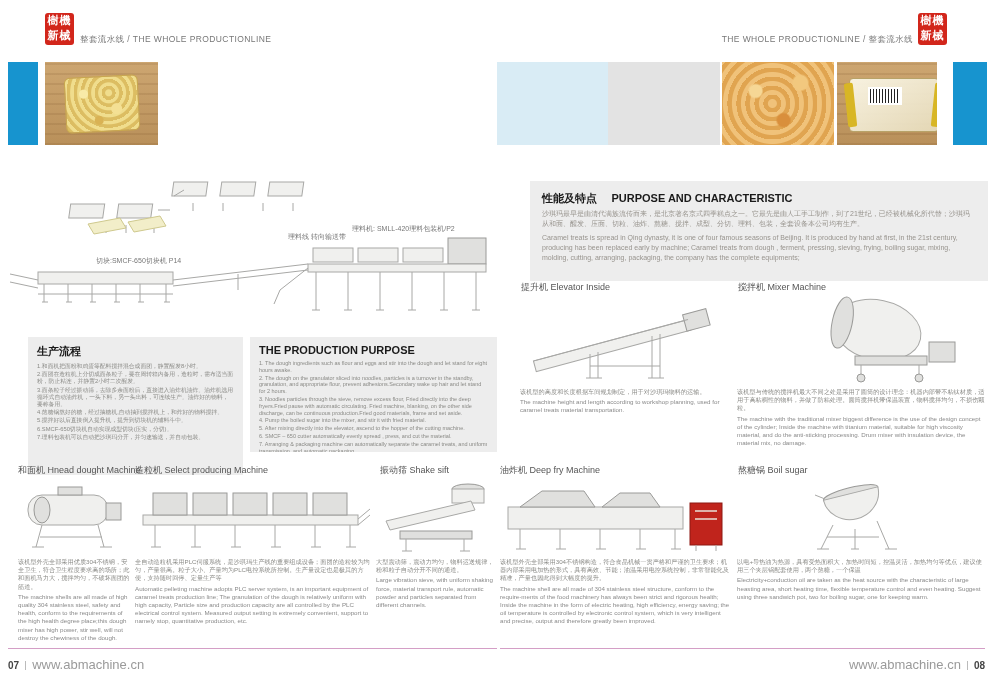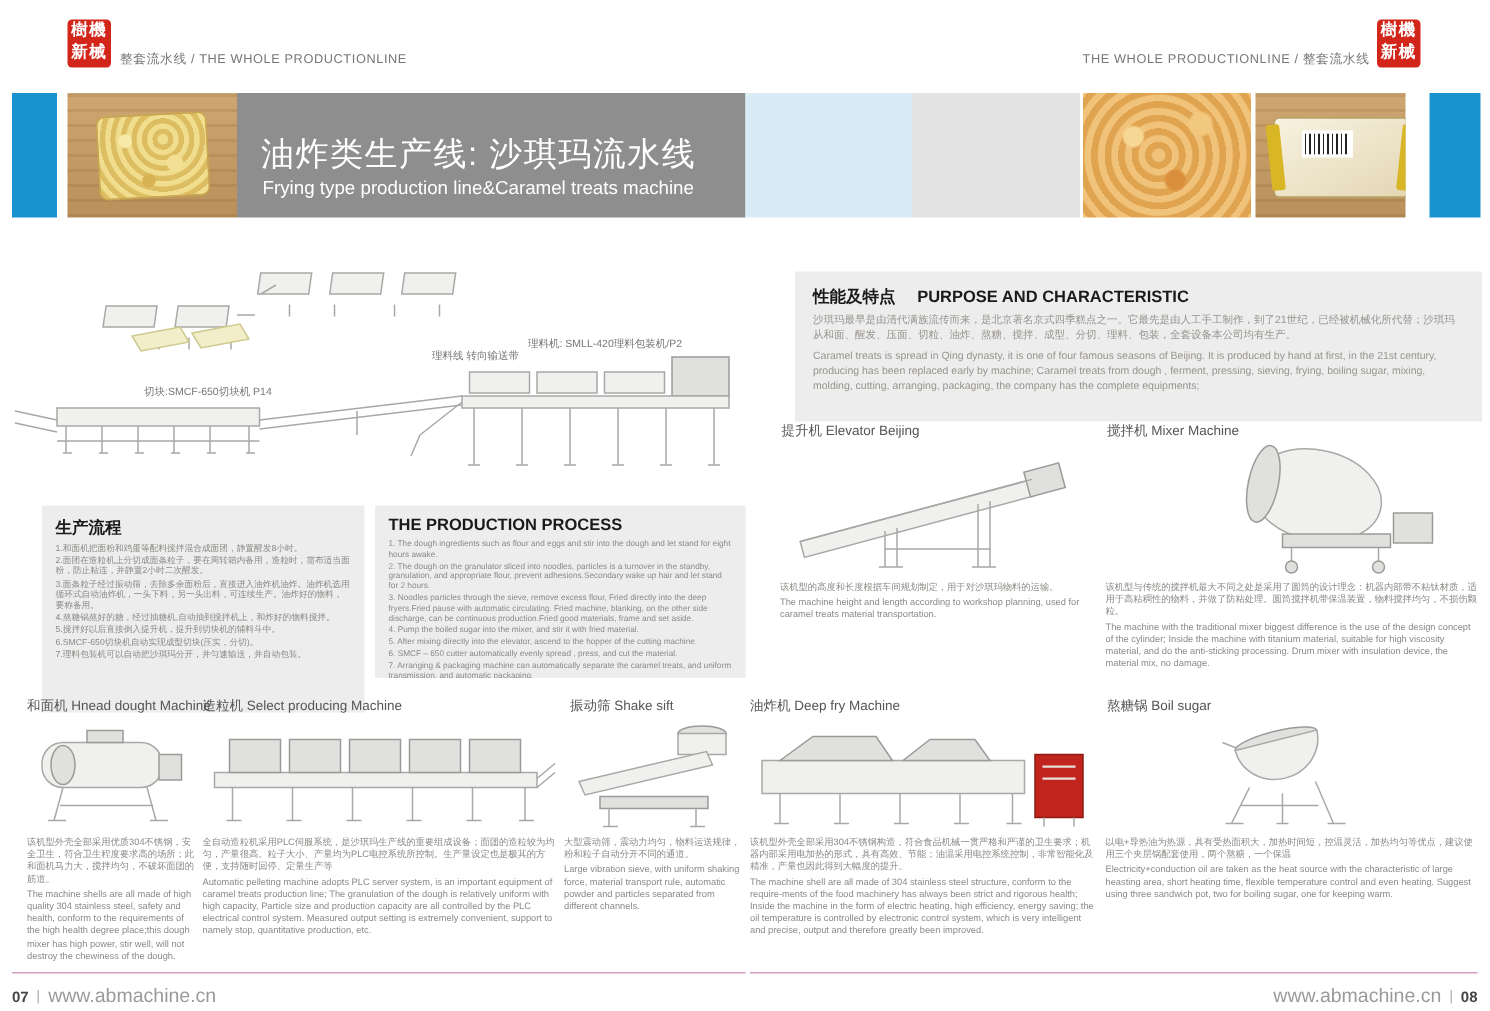--- a/index.html
+++ b/index.html
@@ -80,24 +80,20 @@
   <div class="abs hdr-label" style="right:80px;top:34px;">THE WHOLE PRODUCTIONLINE / 整套流水线</div>
   <div class="abs seal" style="left:918px;top:13px;">
     <div>樹機</div>
     <div>新械</div>
   </div>
 
   <div class="blk" style="left:8px;width:30px;background:#1794cf;"></div>
   <div class="blk photo wood" style="left:45px;width:113px;">
     <div class="sachima-block"></div>
   </div>
-  <div class="blk banner-gray" style="left:158px;width:339px;">
-    <div class="t-cn">油炸类生产线: 沙琪玛流水线</div>
-    <div class="t-en">Frying type production line&amp;Caramel treats machine</div>
-  </div>
   <div class="blk" style="left:497px;width:111px;background:#d9ecf5;"></div>
   <div class="blk" style="left:608px;width:112px;background:#e3e3e3;"></div>
   <div class="blk photo sachima-close" style="left:722px;width:112px;"></div>
   <div class="blk photo wood" style="left:837px;width:100px;">
     <div class="pkg">
         <div class="barcode"></div>
       </div>
   </div>
   <div class="blk" style="left:953px;width:34px;background:#1794cf;"></div>
 
@@ -145,42 +141,42 @@
       <li>1.和面机把面粉和鸡蛋等配料搅拌混合成面团，静置醒发8小时。</li>
       <li>2.面团在造粒机上分切成面条粒子，要在周转箱内备用，造粒时，需布适当面粉，防止粘连，并静置2小时二次醒发。</li>
       <li>3.面条粒子经过振动筛，去除多余面粉后，直接进入油炸机油炸。油炸机选用循环式自动油炸机，一头下料，另一头出料，可连续生产。油炸好的物料，要称备用。</li>
       <li>4.熬糖锅熬好的糖，经过抽糖机,自动抽到搅拌机上，和炸好的物料搅拌。</li>
       <li>5.搅拌好以后直接倒入提升机，提升到切块机的辅料斗中。</li>
       <li>6.SMCF-650切块机自动实现成型切块(压实，分切)。</li>
       <li>7.理料包装机可以自动把沙琪玛分开，并匀速输送，并自动包装。</li>
     </ul>
   </div>
   <div class="abs graybox" style="left:250px;top:337px;width:247px;height:115px;padding:7px 9px;box-sizing:border-box;">
-    <div class="boxtitle" style="font-size:11px;">THE PRODUCTION PROCESS</div>
+    <div class="boxtitle" style="font-size:11px;">THE PRODUCTION PURPOSE</div>
     <ul class="steps steps-en">
       <li>1. The dough ingredients such as flour and eggs and stir into the dough and let stand for eight hours awake.</li>
       <li>2. The dough on the granulator sliced into noodles, particles is a turnover in the standby, granulation, and appropriate flour, prevent adhesions.Secondary wake up hair and let stand for 2 hours.</li>
       <li>3. Noodles particles through the sieve, remove excess flour, Fried directly into the deep fryers.Fried pause with automatic circulating. Fried machine, blanking, on the other side discharge, can be continuous production.Fried good materials, frame and set aside.</li>
       <li>4. Pump the boiled sugar into the mixer, and stir it with fried material.</li>
       <li>5. After mixing directly into the elevator, ascend to the hopper of the cutting machine.</li>
       <li>6. SMCF – 650 cutter automatically evenly spread , press, and cut the material.</li>
       <li>7. Arranging &amp; packaging machine can automatically separate the caramel treats, and uniform transmission, and automatic packaging.</li>
     </ul>
   </div>
 
   <div class="abs graybox" style="left:530px;top:181px;width:458px;height:100px;padding:7px 12px;box-sizing:border-box;">
     <div>
       <span class="boxtitle" style="font-size:11px;">性能及特点</span>
       <span class="boxtitle" style="font-size:11px;margin-left:10px;">PURPOSE AND CHARACTERISTIC</span>
     </div>
     <div class="purpose-body" style="margin-top:3px;">沙琪玛最早是由清代满族流传而来，是北京著名京式四季糕点之一。它最先是由人工手工制作，到了21世纪，已经被机械化所代替；沙琪玛从和面、醒发、压面、切粒、油炸、熬糖、搅拌、成型、分切、理料、包装，全套设备本公司均有生产。</div>
     <div class="purpose-body" style="margin-top:4px;">Caramel treats is spread in Qing dynasty, it is one of four famous seasons of Beijing. It is produced by hand at first, in the 21st century, producing has been replaced early by machine; Caramel treats from dough , ferment, pressing, sieving, frying, boiling sugar, mixing, molding, cutting, arranging, packaging, the company has the complete equipments;</div>
   </div>
 
-  <div class="abs cap" style="left:521px;top:281px;">提升机 Elevator Beijing</div>
+  <div class="abs cap" style="left:521px;top:281px;">提升机 Elevator Inside</div>
   <div class="abs mphoto" style="left:520px;top:294px;width:205px;height:90px;">
     <svg width="205" height="90" viewBox="0 0 205 90">
       <g transform="rotate(-15 100 50)">
         <rect class="fl" x="12" y="44" width="160" height="11"></rect>
         <rect class="fl2" x="168" y="38" width="24" height="17"></rect>
         <path class="ln" d="M12 44 L172 44"></path>
       </g>
       <path class="ln" d="M70 60 V84 M78 58 V84 M66 84 h16 M132 42 V84 M140 40 V84 M128 84 h16 M70 72 h70"></path>
     </svg>
   </div>

